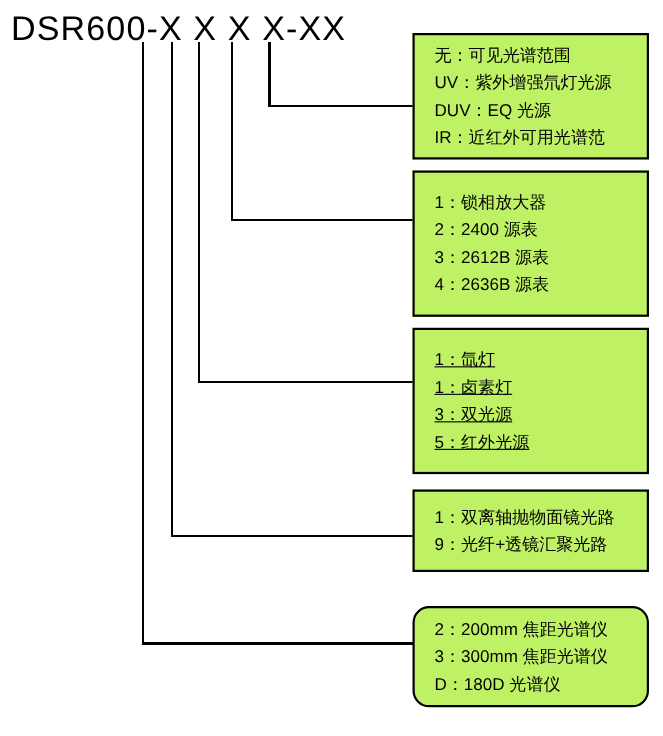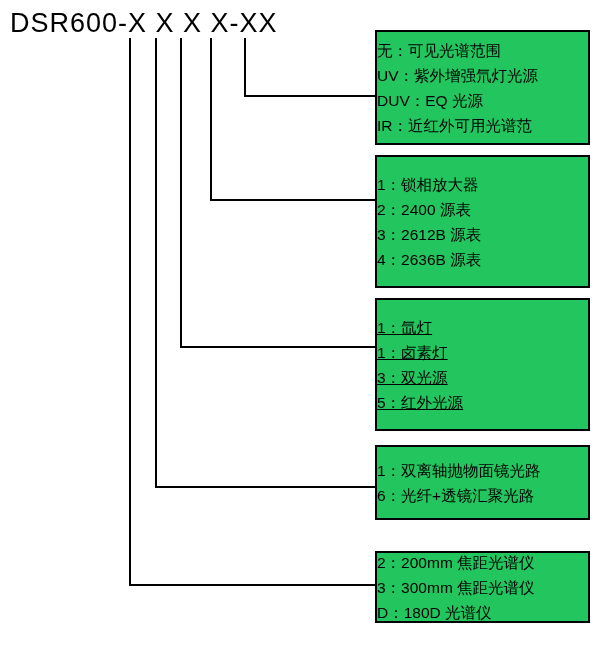--- a/index.html
+++ b/index.html
@@ -12,34 +12,35 @@
     width: 603px;
     height: 669px;
     background: #ffffff;
     font-family: "Liberation Sans", "DejaVu Sans", sans-serif;
     overflow: hidden;
   }
   .model-title {
     position: absolute;
     left: 10px;
     top: 8px;
-    font-size: 27px;
+    font-size: 31px;
     letter-spacing: 1px;
     color: #000000;
     white-space: nowrap;
     text-align: right;
   }
   .callout-box {
     position: absolute;
     box-sizing: border-box;
     border: 2px solid #000000;
-    background: #22c55e;
+    background: #bef264;
     display: flex;
     flex-direction: column;
     justify-content: center;
+    padding-left: 18px;
   }
   .callout-line {
     font-size: 15.5px;
     line-height: 25px;
     color: #000000;
     white-space: nowrap;
   }
   .leader-svg {
     position: absolute;
     left: 0;
@@ -82,22 +83,22 @@
 
   <div class="callout-box" style="left:375px; top:298px; width:215px; height:133px;text-decoration:underline;">
     <div class="callout-line">1：氙灯</div>
     <div class="callout-line">1：卤素灯</div>
     <div class="callout-line">3：双光源</div>
     <div class="callout-line">5：红外光源</div>
   </div>
 
   <div class="callout-box" style="left:375px; top:445px; width:215px; height:75px;">
     <div class="callout-line">1：双离轴抛物面镜光路</div>
-    <div class="callout-line">6：光纤+透镜汇聚光路</div>
+    <div class="callout-line">9：光纤+透镜汇聚光路</div>
   </div>
 
-  <div class="callout-box" style="left:375px; top:551px; width:215px; height:72px;">
+  <div class="callout-box" style="left:375px; top:551px; width:215px; height:92px;border-radius:15px;">
     <div class="callout-line">2：200mm 焦距光谱仪</div>
     <div class="callout-line">3：300mm 焦距光谱仪</div>
     <div class="callout-line">D：180D 光谱仪</div>
   </div>
 
 </div>
 
 </body></html>

